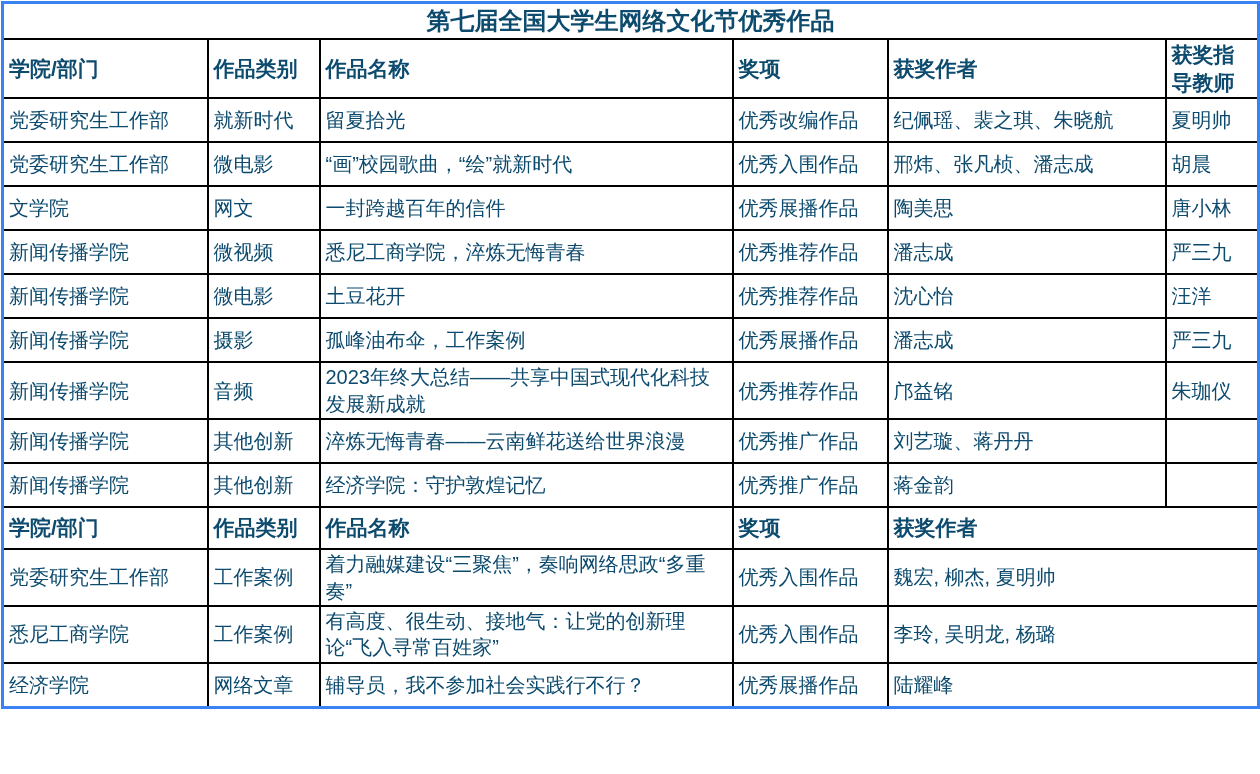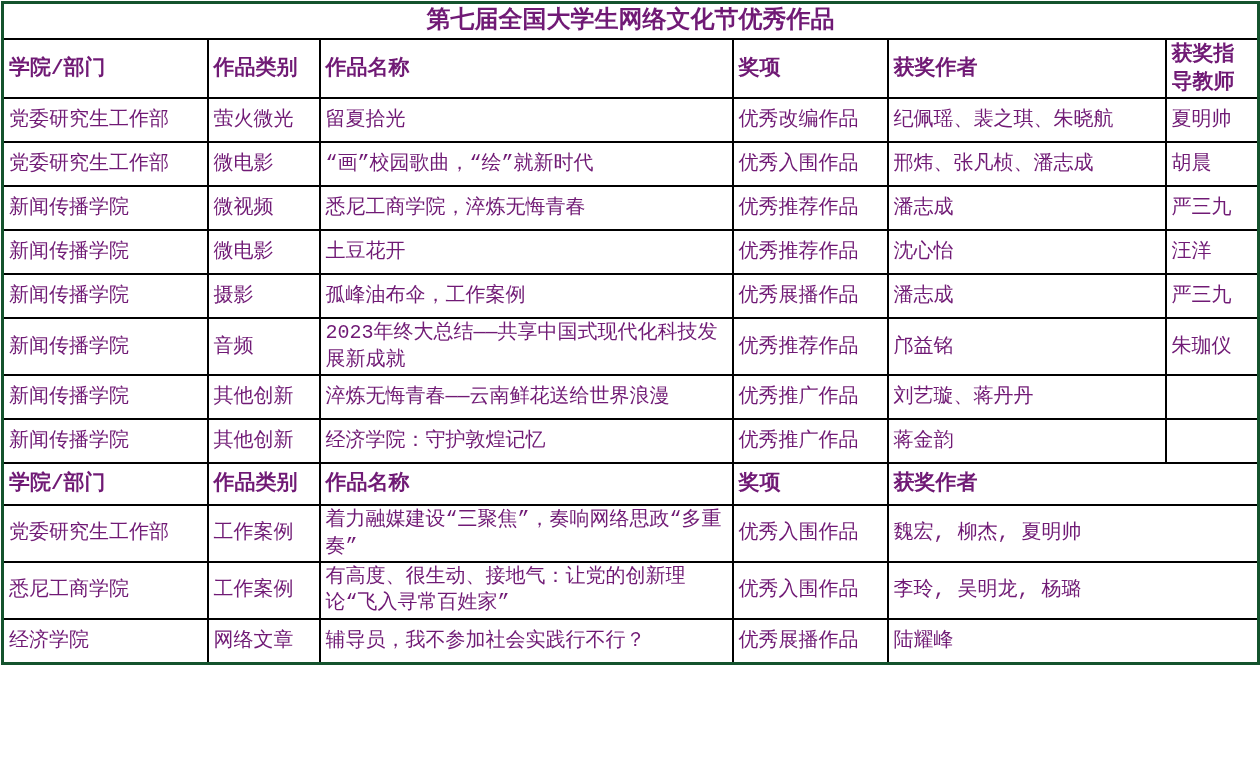--- a/index.html
+++ b/index.html
@@ -12,23 +12,23 @@
     height: 774px;
     box-sizing: border-box;
     padding: 1px;
     background: #ffffff;
     overflow: hidden;
   }
   table.awards {
     border-collapse: collapse;
     table-layout: fixed;
     width: 1256px;
-    border: 3px solid #14532d;
-    font-family: Liberation Mono, monospace;
-    color: #701a75;
+    border: 3px solid #3b82f6;
+    font-family: Liberation Sans, sans-serif;
+    color: #0c4a6e;
   }
   table.awards td {
     border: 2px solid #000000;
     padding: 1px 5px;
     font-size: 20px;
     line-height: 1.32;
     height: 40px;
     vertical-align: middle;
     text-align: left;
     word-break: break-all;
@@ -69,33 +69,41 @@
         <tr class="header-row">
           <td colspan="1" class="align-center">学院/部门</td>
           <td colspan="1" class="align-center">作品类别</td>
           <td colspan="1" class="align-center">作品名称</td>
           <td colspan="1" class="align-center">奖项</td>
           <td colspan="1" class="align-left">获奖作者</td>
           <td colspan="1" class="align-left">获奖指导教师</td>
         </tr>
         <tr class="data-row">
           <td colspan="1">党委研究生工作部</td>
-          <td colspan="1">萤火微光</td>
+          <td colspan="1">就新时代</td>
           <td colspan="1">留夏拾光</td>
           <td colspan="1">优秀改编作品</td>
           <td colspan="1">纪佩瑶、裴之琪、朱晓航</td>
           <td colspan="1">夏明帅</td>
         </tr>
         <tr class="data-row">
           <td colspan="1">党委研究生工作部</td>
           <td colspan="1">微电影</td>
           <td colspan="1">“画”校园歌曲，“绘”就新时代</td>
           <td colspan="1">优秀入围作品</td>
           <td colspan="1">邢炜、张凡桢、潘志成</td>
           <td colspan="1">胡晨</td>
+        </tr>
+        <tr class="data-row">
+          <td colspan="1">文学院</td>
+          <td colspan="1">网文</td>
+          <td colspan="1">一封跨越百年的信件</td>
+          <td colspan="1">优秀展播作品</td>
+          <td colspan="1">陶美思</td>
+          <td colspan="1">唐小林</td>
         </tr>
         <tr class="data-row">
           <td colspan="1">新闻传播学院</td>
           <td colspan="1">微视频</td>
           <td colspan="1">悉尼工商学院，淬炼无悔青春</td>
           <td colspan="1">优秀推荐作品</td>
           <td colspan="1">潘志成</td>
           <td colspan="1">严三九</td>
         </tr>
         <tr class="data-row">

